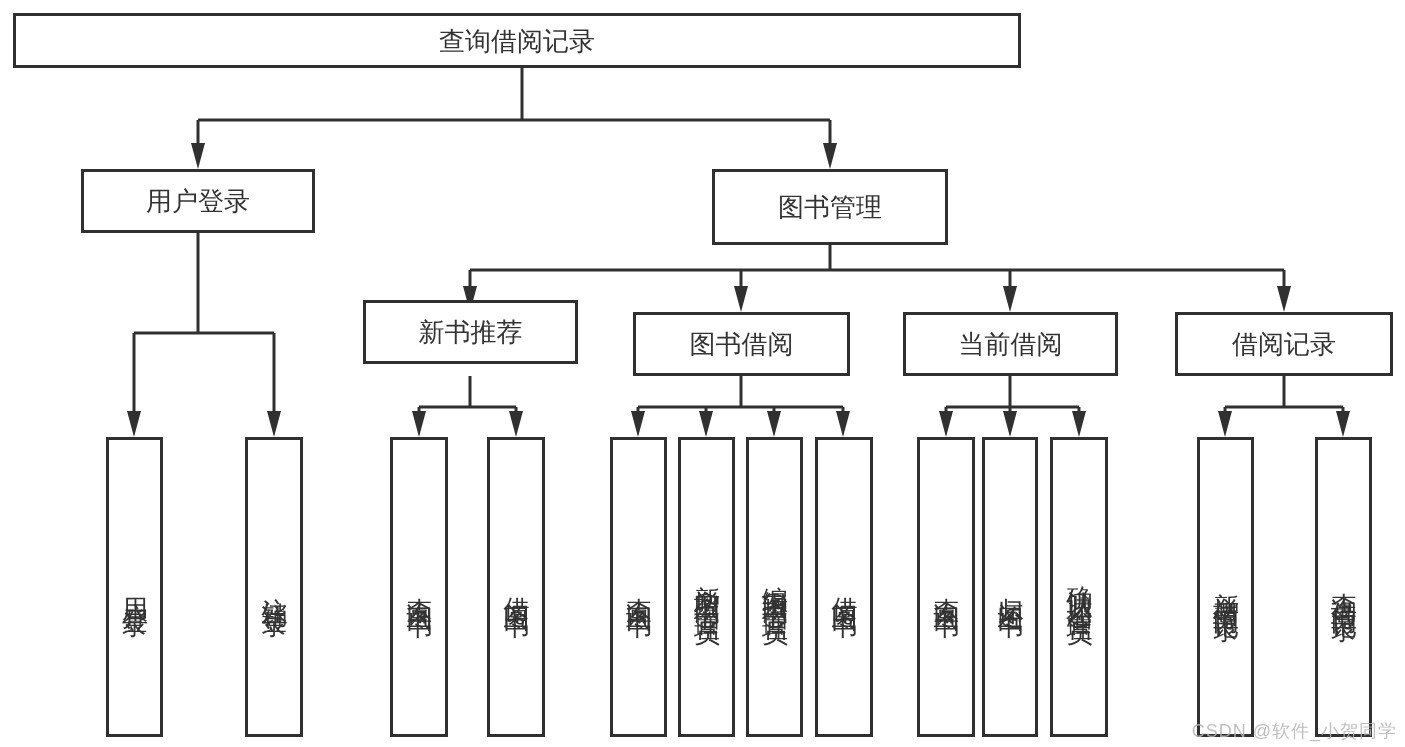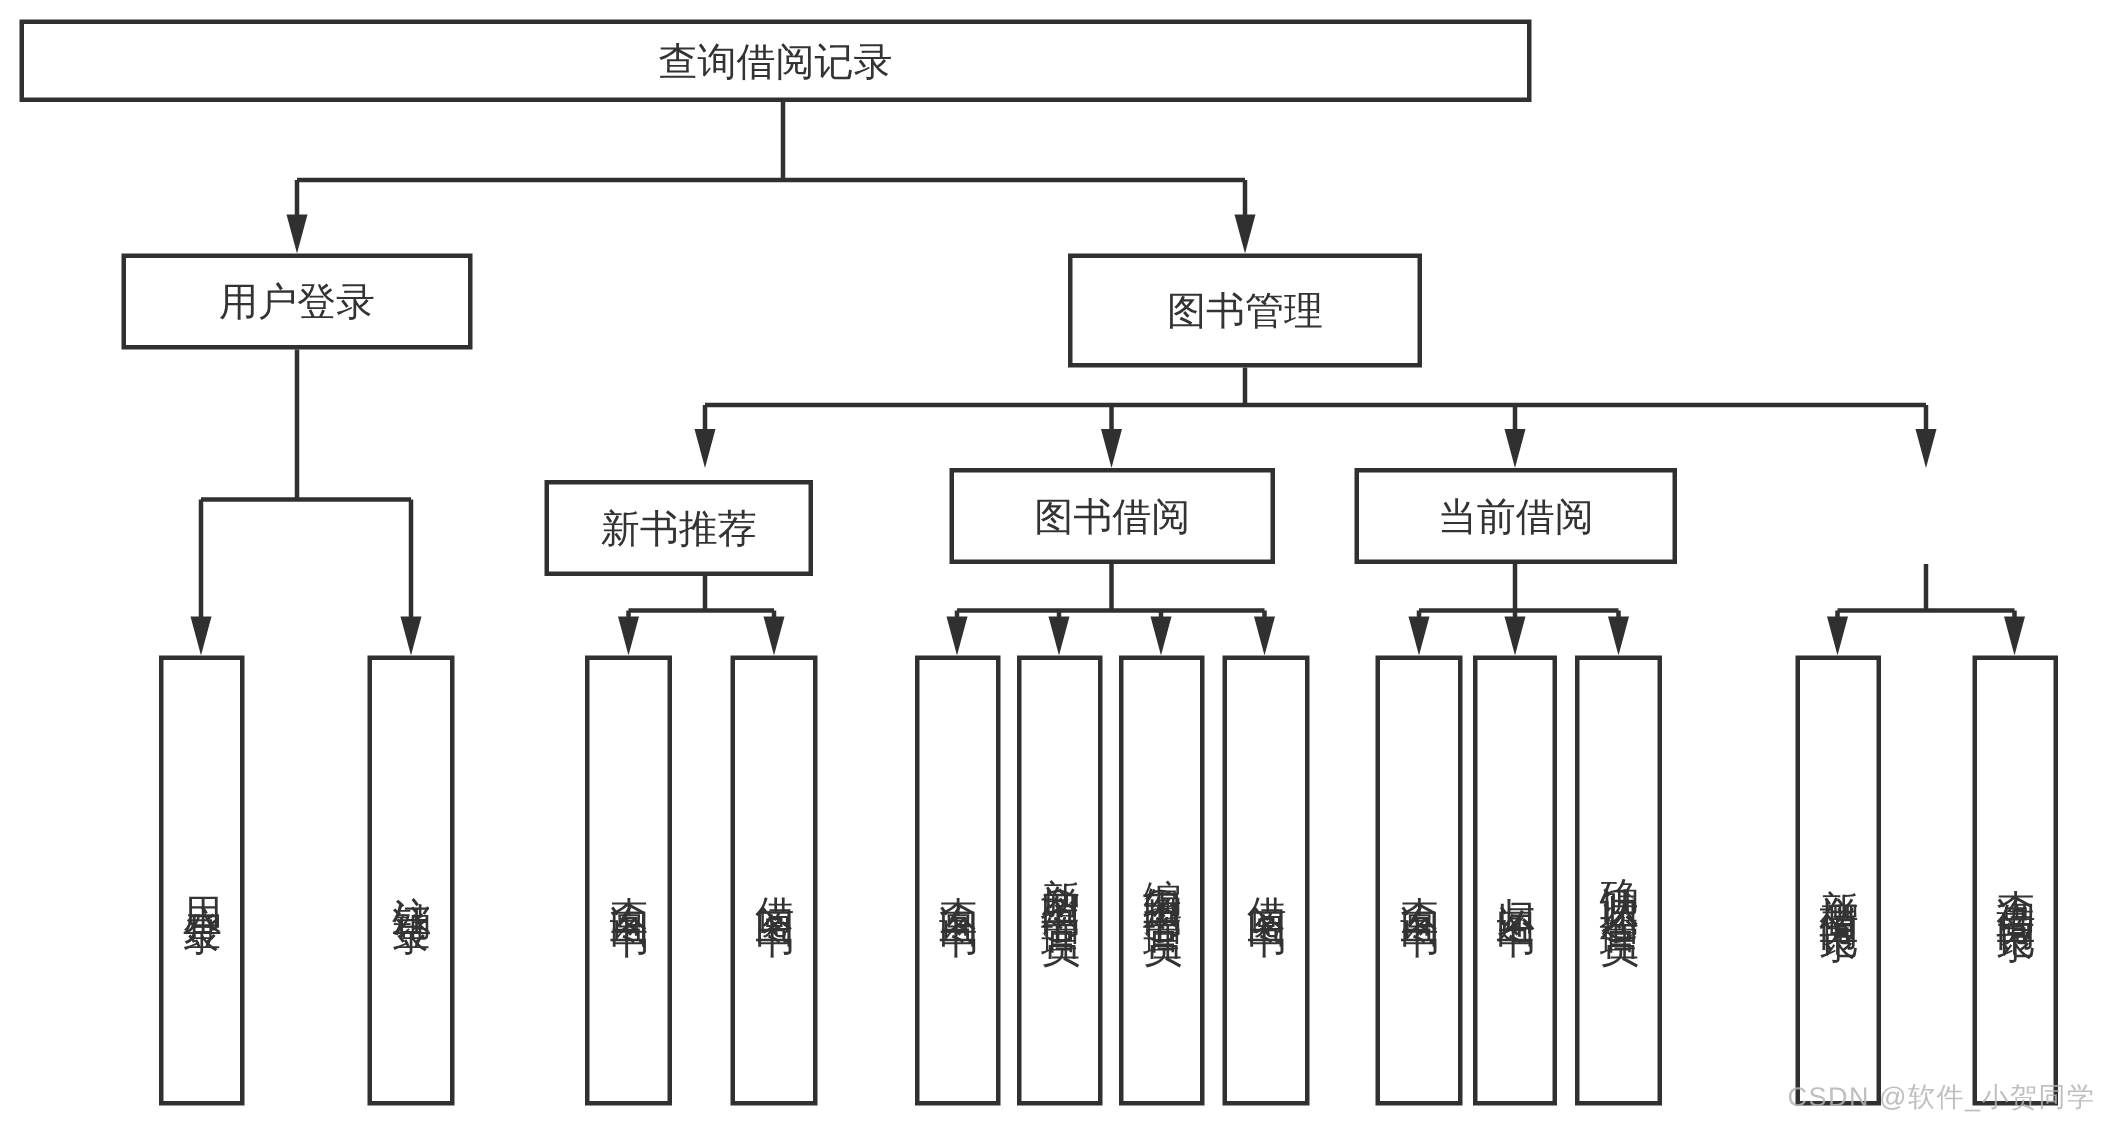--- a/index.html
+++ b/index.html
@@ -88,28 +88,31 @@
     <span>查询借阅记录</span>
   </div>
 
   <div class="node h" style="left:81px;top:169px;width:234px;height:64px">
     <span>用户登录</span>
   </div>
   <div class="node h" style="left:712px;top:169px;width:236px;height:76px">
     <span>图书管理</span>
   </div>
 
-  <div class="node h" style="left:363px;top:320px;width:179px;height:64px">
+  <div class="node h" style="left:363px;top:300px;width:215px;height:64px">
     <span>新书推荐</span>
   </div>
   <div class="node h" style="left:633px;top:312px;width:217px;height:64px">
     <span>图书借阅</span>
   </div>
   <div class="node h" style="left:903px;top:312px;width:215px;height:64px">
     <span>当前借阅</span>
+  </div>
+  <div class="node h" style="left:1175px;top:312px;width:218px;height:64px">
+    <span>借阅记录</span>
   </div>
 
   <div class="node v" style="left:106px;top:437px;width:57px;height:300px">
     <span>用户登录</span>
   </div>
   <div class="node v" style="left:245px;top:437px;width:58px;height:300px">
     <span>注销登录</span>
   </div>
 
   <div class="node v" style="left:390px;top:437px;width:58px;height:300px">

